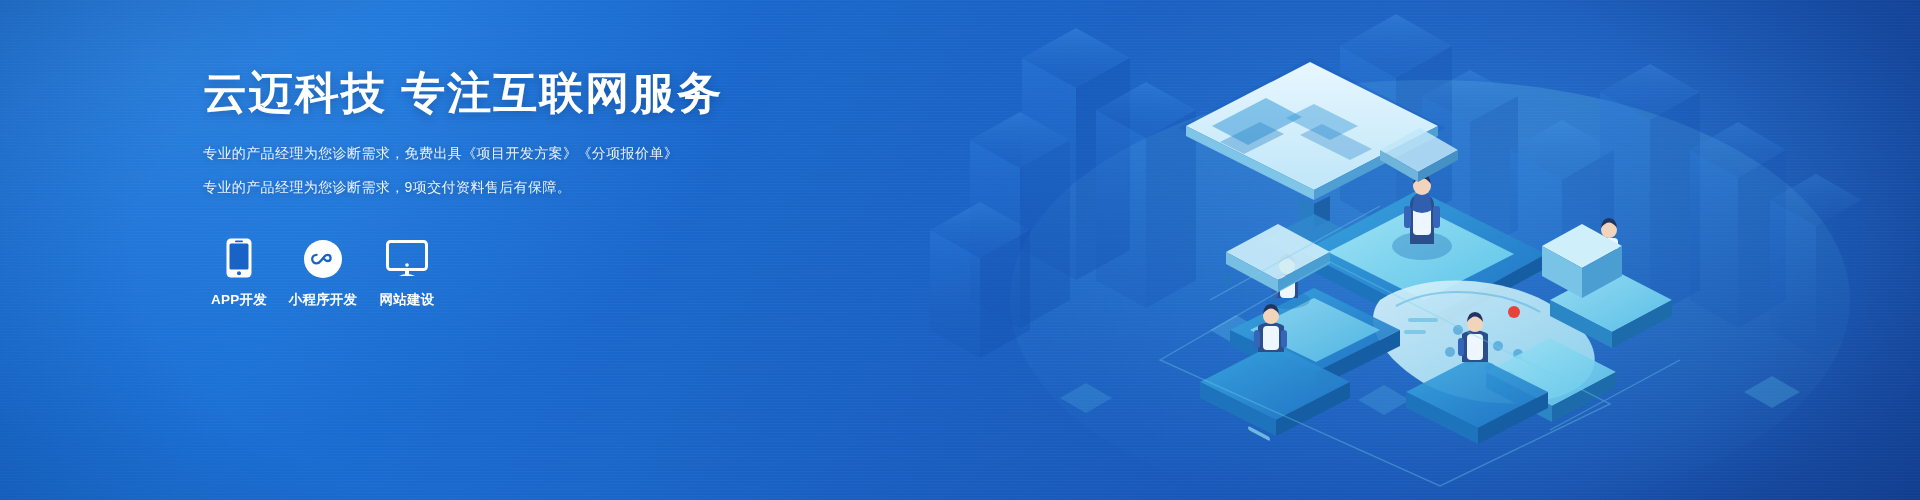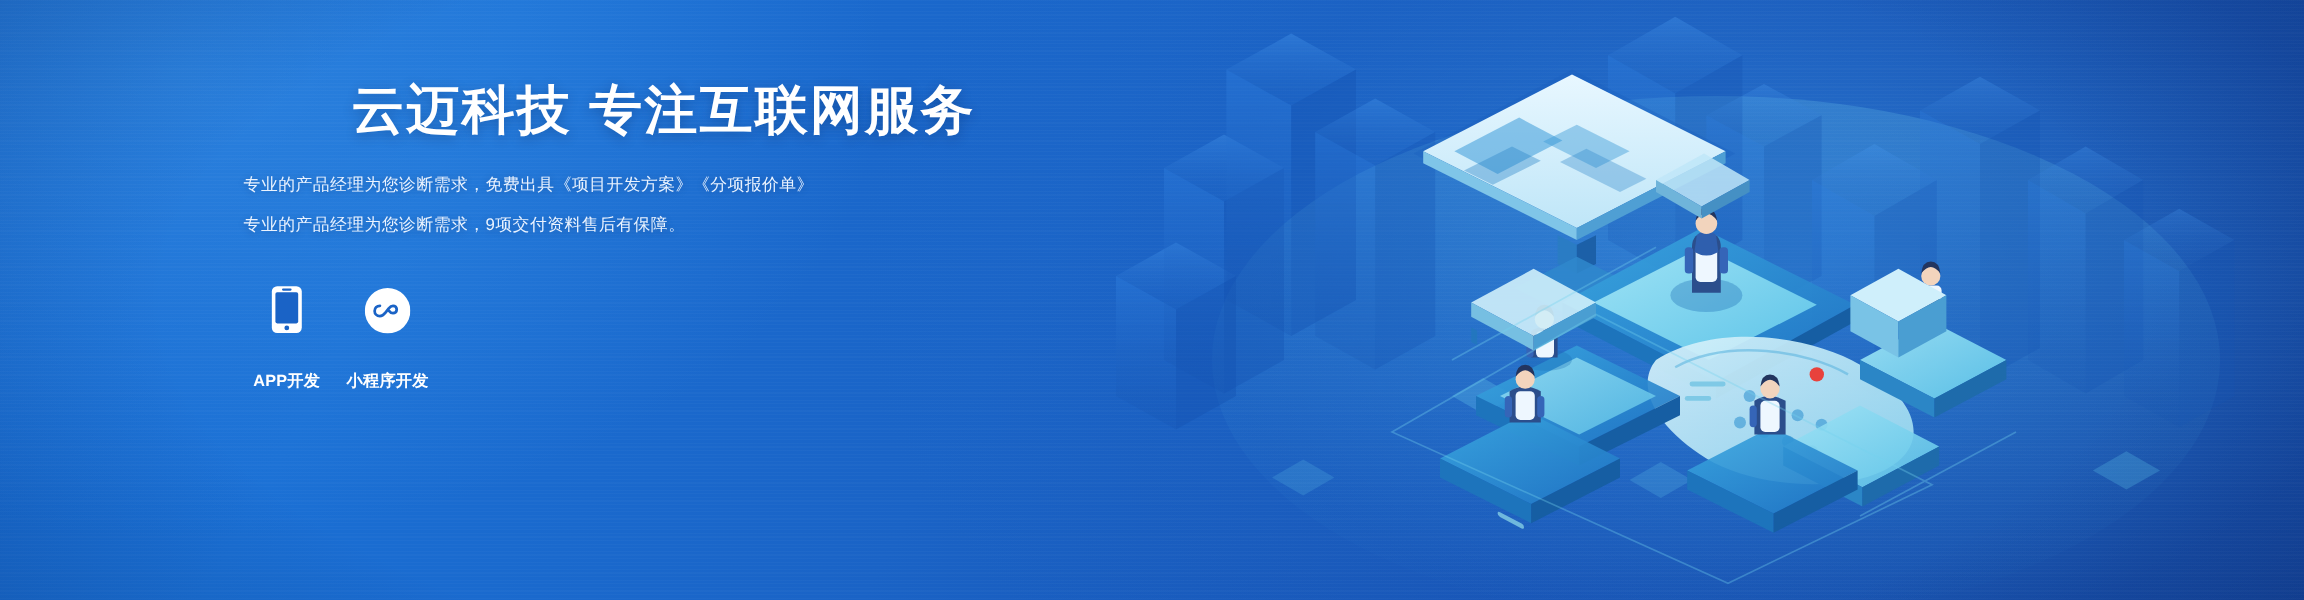--- a/index.html
+++ b/index.html
@@ -30,37 +30,36 @@
     pointer-events:none;
   }
 
   
   .content { position:absolute; left:203px; top:66px; width:700px; z-index:6; }
 
   .headline {
     font-size:44px; line-height:54px; font-weight:700; color:#ffffff;
     letter-spacing:2px; white-space:nowrap;
     text-shadow:0 2px 10px rgba(3,30,80,0.30);
-    text-align:center;
   }
   .subline {
     margin-top:16px;
     font-size:14px; line-height:34px; color:#eaf3ff; font-weight:400;
     letter-spacing:0.4px; white-space:nowrap;
     text-shadow:0 1px 6px rgba(3,30,80,0.25);
   }
   .subline.two { margin-top:0; }
 
   
   .services { display:flex; margin-top:30px; }
   .svc { width:72px; display:flex; flex-direction:column; align-items:center; margin-right:12px; }
   .svc .glyph { height:44px; display:flex; align-items:flex-end; justify-content:center; }
   .svc .glyph svg { display:block; fill:#ffffff; }
   .svc .cap {
-    margin-top:31px; font-size:13.5px; font-weight:700; color:#ffffff;
+    margin-top:13px; font-size:13.5px; font-weight:700; color:#ffffff;
     white-space:nowrap; letter-spacing:0.2px;
   }
 
   
   .illus { position:absolute; right:0; top:0; width:1010px; height:500px; z-index:4; }
   .illus svg { display:block; }
 </style>
 </head>
 <body>
 
@@ -333,17 +332,28 @@
         <span class="glyph">
           <svg width="38" height="38" viewBox="0 0 38 38">
             <circle cx="19" cy="19" r="19" fill="#fff"></circle>
             <path d="M12.6 14.8c-2.6 0-4.4 1.9-4.4 4.3s1.8 4.3 4.3 4.3c2.1 0 3.5-1.3 4.9-3.1l2.4-3.1c1.2-1.5 2.2-2.4 3.7-2.4 1.8 0 3.1 1.3 3.1 3.1s-1.3 3.1-3.1 3.1c-1.3 0-2.3-.7-3.3-2" fill="none" stroke="#1a63c6" stroke-width="2.3" stroke-linecap="round"></path>
           </svg>
         </span>
         <span class="cap">小程序开发</span>
       </div>
 
 
+      <div class="svc">
+        <span class="glyph">
+          <svg width="42" height="38" viewBox="0 0 42 38">
+            <rect x="1.5" y="1.5" width="39" height="28" rx="3" fill="none" stroke="#fff" stroke-width="3"></rect>
+            <circle cx="21" cy="25" r="1.8" fill="#fff"></circle>
+            <path d="M13 36 q8 -4 16 0 z" fill="#fff"></path>
+            <rect x="19" y="30" width="4" height="5" fill="#fff"></rect>
+          </svg>
+        </span>
+        <span class="cap">网站建设</span>
+      </div>
 
 
     </div>
   </div>
 </div>
 
 </body></html>

